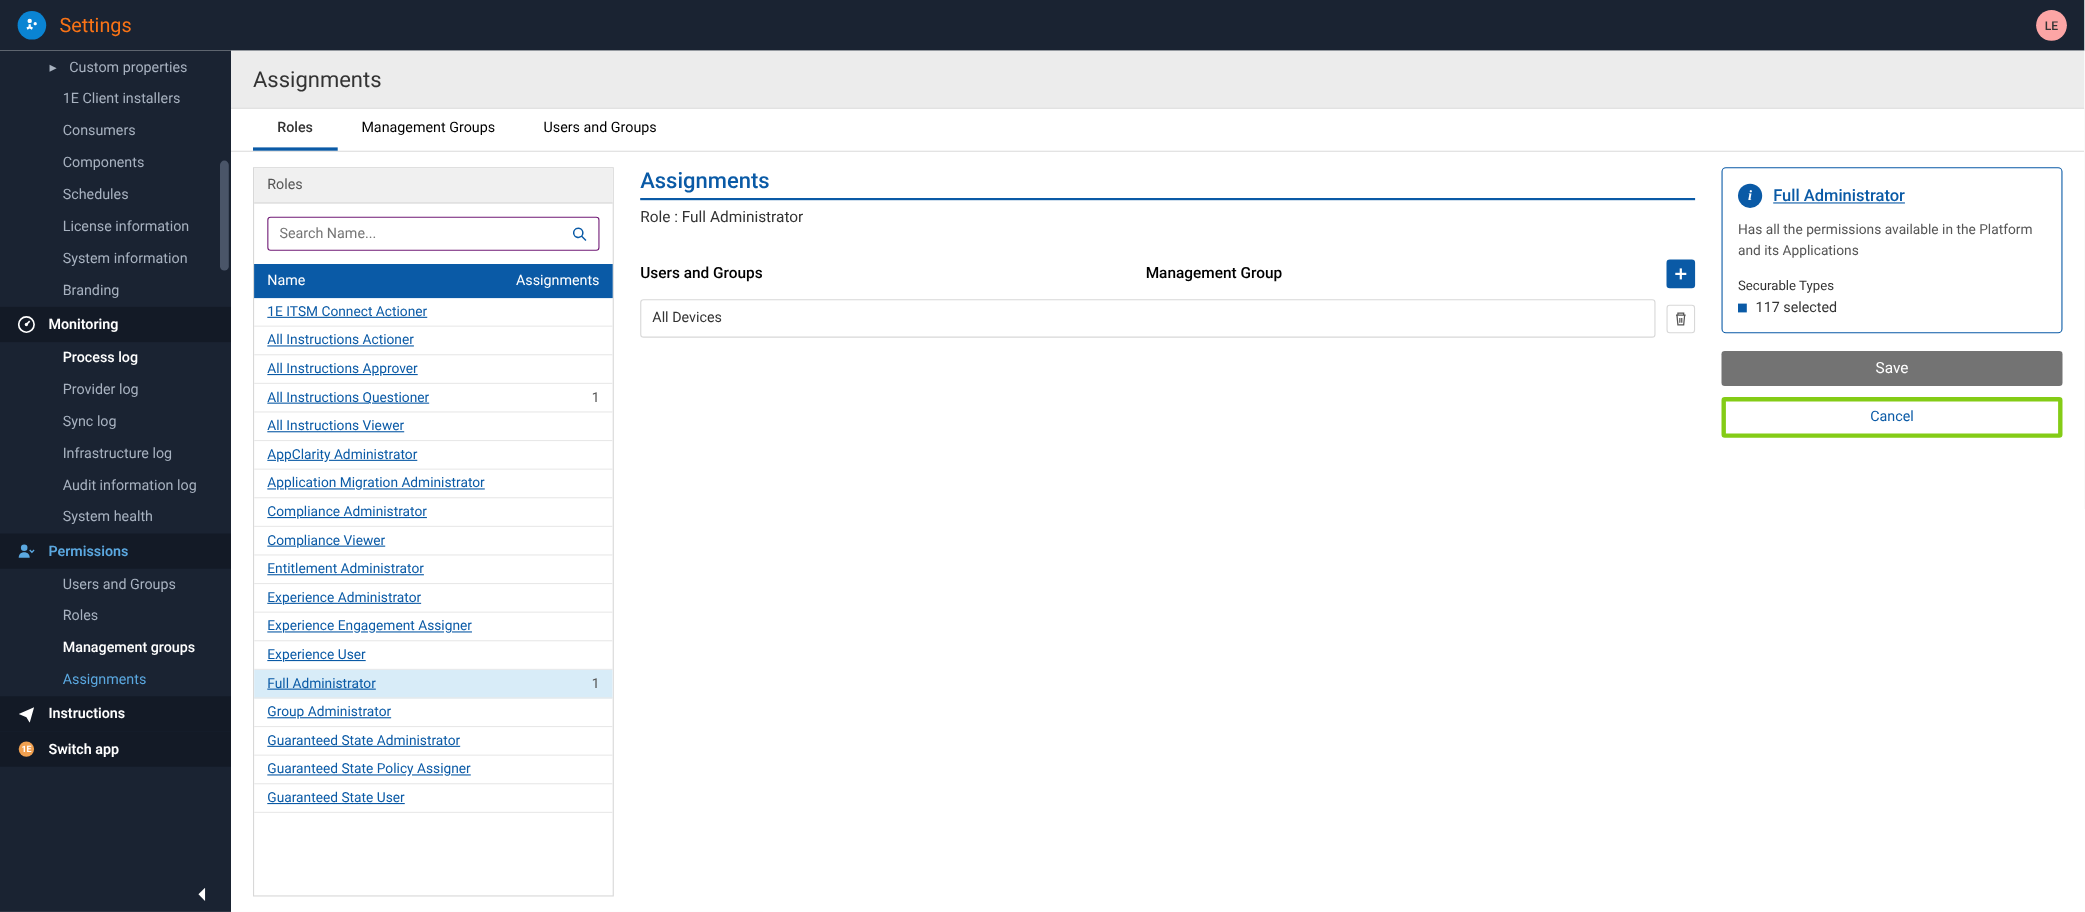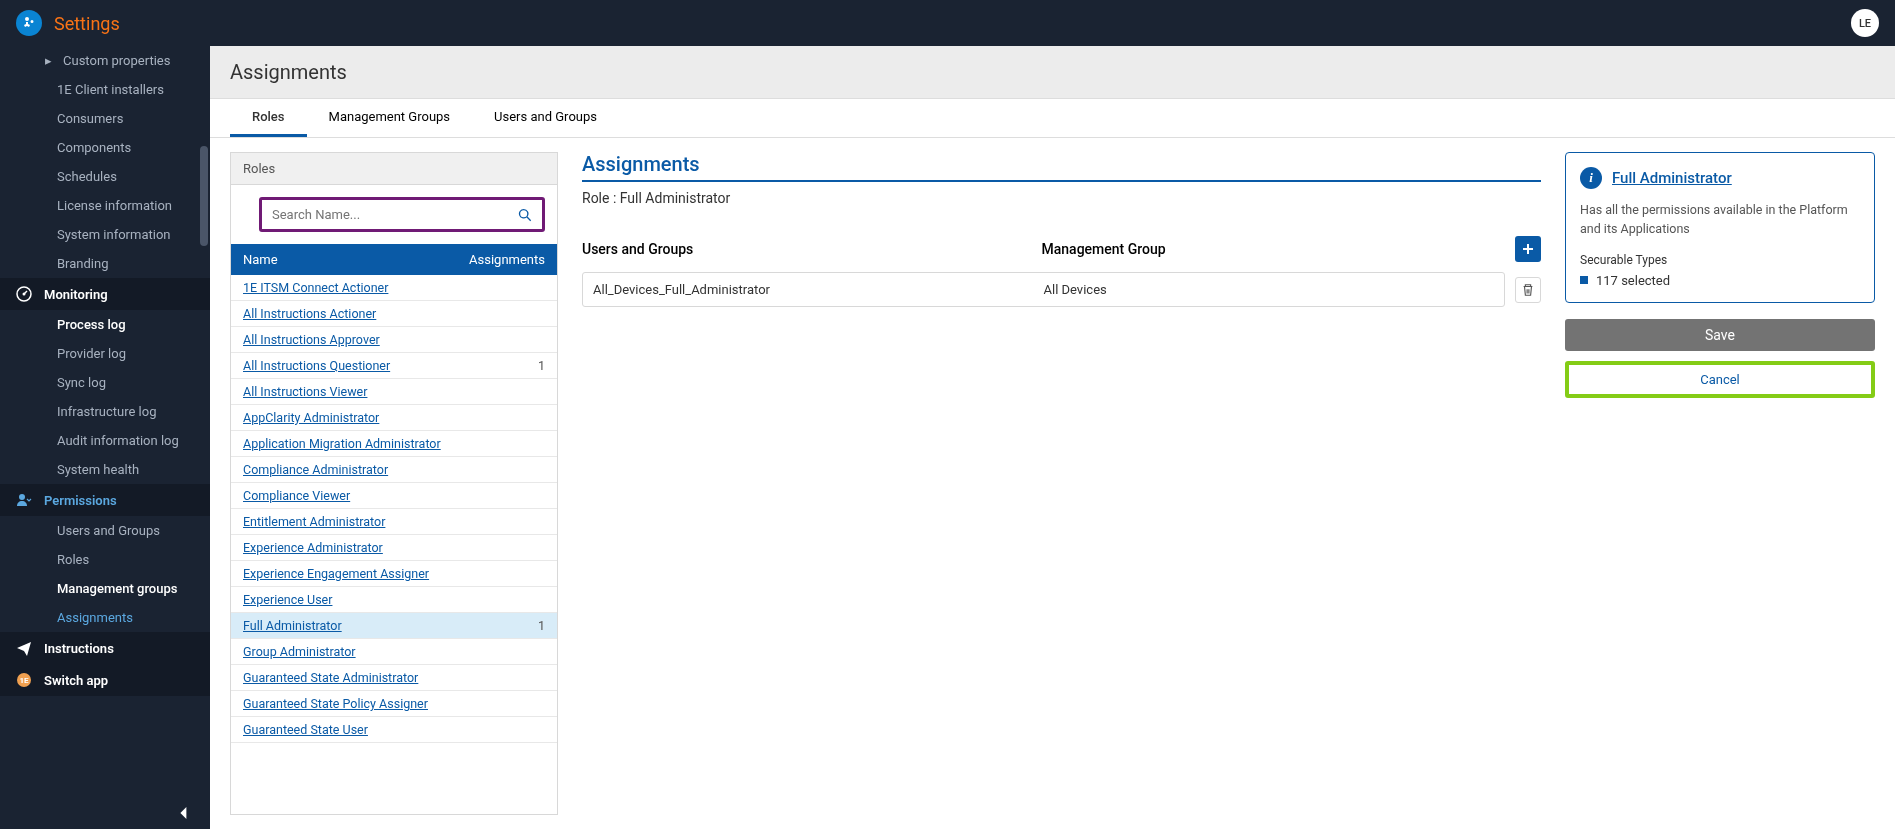--- a/index.html
+++ b/index.html
@@ -3,21 +3,21 @@
 <meta charset="utf-8">
 <style>
 * { margin: 0; padding: 0; box-sizing: border-box; font-family: -apple-system, BlinkMacSystemFont, "Segoe UI", Roboto, sans-serif; }
 html, body { height: 100%; overflow: hidden; }
 body { background: #f5f5f5; display: flex; flex-direction: column; }
 
 .topbar { background: #1a2332; height: 46px; display: flex; align-items: center; padding: 0 16px; justify-content: space-between; flex-shrink: 0; }
 .topbar-left { display: flex; align-items: center; gap: 12px; }
 .topbar-logo { width: 26px; height: 26px; background: #0a84d3; border-radius: 50%; display: flex; align-items: center; justify-content: center; }
 .topbar-title { color: #f97316; font-size: 18px; font-weight: 400; }
-.avatar { width: 28px; height: 28px; border-radius: 50%; background: #ffffff; color: #333; display: flex; align-items: center; justify-content: center; font-size: 11px; font-weight: 500; }
+.avatar { width: 28px; height: 28px; border-radius: 50%; background: #fca5a5; color: #333; display: flex; align-items: center; justify-content: center; font-size: 11px; font-weight: 500; }
 
 .layout { display: flex; flex: 1; overflow: hidden; }
 
 .sidebar { width: 210px; background: #1a2332; color: #a8b2c0; display: flex; flex-direction: column; position: relative; flex-shrink: 0; }
 .sidebar-scroll { flex: 1; overflow-y: auto; padding-bottom: 40px; }
 .sidebar-item { padding: 7px 16px 7px 57px; font-size: 13px; cursor: pointer; display: flex; align-items: center; gap: 10px; }
 .sidebar-header { padding: 8px 16px; font-size: 13px; font-weight: 600; color: #fff; display: flex; align-items: center; gap: 10px; background: #131a26; }
 .sidebar-header .icon { width: 18px; }
 .sidebar-item.active { color: #5ba8e0; }
 .sidebar-header.active { color: #5ba8e0; background: #131a26; }
@@ -30,21 +30,21 @@
 .page-header { background: #ececec; padding: 14px 20px; font-size: 20px; color: #333; border-bottom: 1px solid #ddd; }
 .tabs { display: flex; background: #fff; border-bottom: 1px solid #ddd; padding: 0 20px; }
 .tab { padding: 10px 22px; font-size: 13px; cursor: pointer; border-bottom: 3px solid transparent; }
 .tab.active { border-bottom-color: #0a5aa6; color: #333; font-weight: 500; }
 
 .content { flex: 1; display: flex; overflow: hidden; padding: 14px 20px; gap: 24px; }
 
 .roles-panel { width: 328px; border: 1px solid #d8d8d8; display: flex; flex-direction: column; }
 .panel-title { padding: 8px 12px; font-size: 13px; color: #555; background: #f0f0f0; border-bottom: 1px solid #d8d8d8; }
 .search-wrap { padding: 12px; }
-.search-box { display: flex; align-items: flex-end; border: 3px solid #701a75; border-radius: 3px; padding: 7px 10px; margin-left: 16px; }
+.search-box { display: flex; align-items: flex-end; border: 1px solid #701a75; border-radius: 3px; padding: 7px 10px; }
 .search-input { flex: 1; border: none; outline: none; font-size: 13px; color: #555; }
 .table-head { background: #0a5aa6; color: #fff; display: flex; font-size: 13px; padding: 8px 12px; }
 .th-name { flex: 1; }
 .th-assign { text-align: right; }
 .roles-list { flex: 1; overflow-y: auto; }
 .role-row { display: flex; padding: 5px 12px; font-size: 12.5px; border-bottom: 1px solid #e8e8e8; cursor: pointer; }
 .role-row.selected { background: #d8ecf8; }
 .role-name { flex: 1; color: #0a5aa6; text-decoration: underline; }
 .role-count { color: #555; width: 30px; text-align: right; }
 
@@ -309,21 +309,20 @@
                 <svg width="12" height="12" viewBox="0 0 12 12" fill="#fff">
                     <rect x="5" y="1" width="2" height="10"></rect>
                     <rect x="1" y="5" width="10" height="2"></rect>
                   </svg>
               </span>
             </div>
           </div>
           <div id="grid-rows">
               <div class="grid-row">
                 <div class="grid-cell-wrap">
-                  <div class="col-users">All_Devices_Full_Administrator</div>
                   <div class="col-mg">All Devices</div>
                 </div>
                 <div class="del-btn">
                   <svg width="14" height="14" viewBox="0 0 16 16" fill="none" stroke="#555" stroke-width="1.3">
                     <path d="M3 4h10M5 4V2h6v2M4 4l1 10h6l1-10M7 7v5M9 7v5"></path>
                   </svg>
                 </div>
               </div>
             </div>
         </div>

